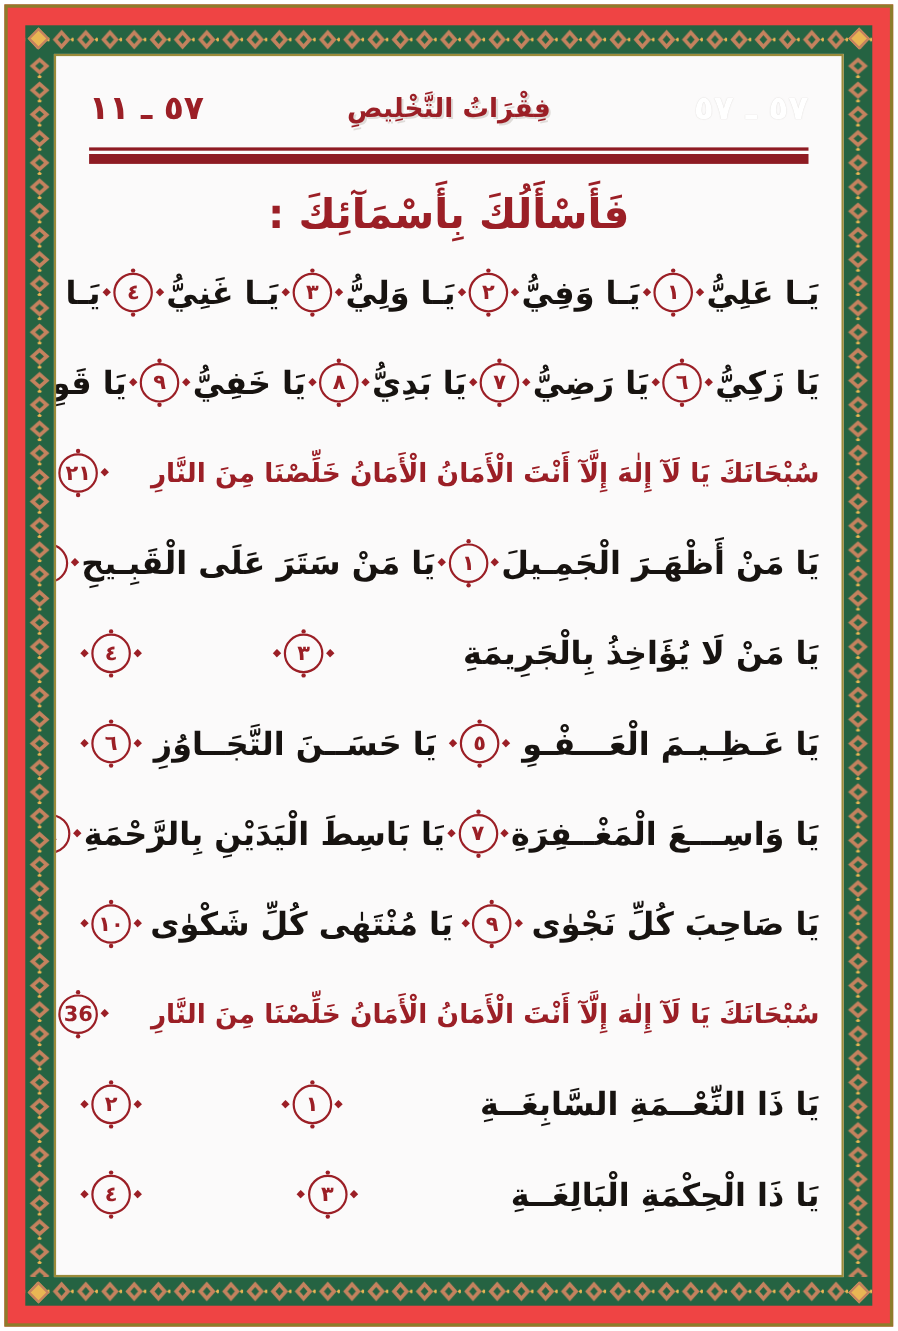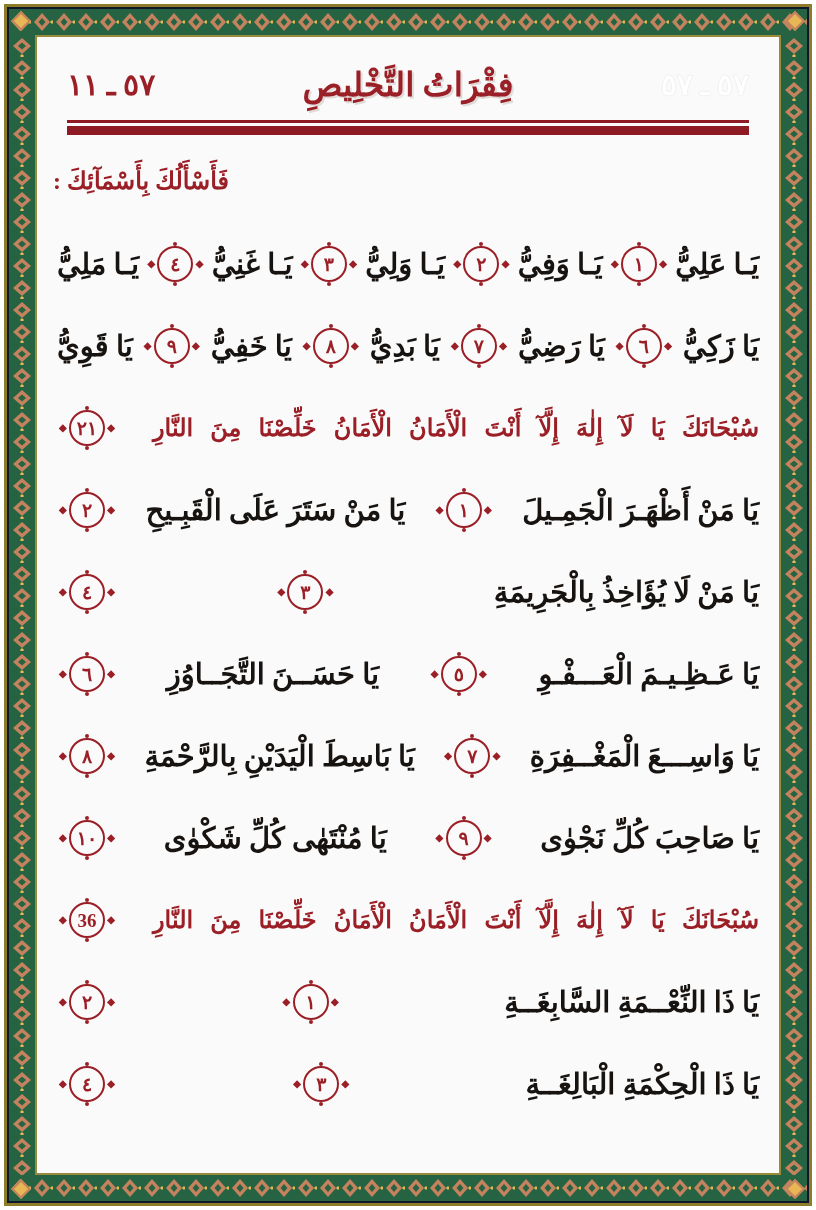--- a/index.html
+++ b/index.html
@@ -3,21 +3,21 @@
 <meta charset="utf-8">
 <style>
   html,body{margin:0;padding:0;background:#ffffff;}
   .sheet{
     width:816px;height:1210px;box-sizing:border-box;
     background:#ffffff;padding:4px;
     font-family:"DejaVu Sans",sans-serif;
   }
   .frame-outer{
     height:100%;box-sizing:border-box;
-    border:3px solid #8d7d2b;padding:2px;background:#0f172a;font-family:Liberation Serif, serif;
+    border:3px solid #8d7d2b;padding:16px;background:#ef4444;
   }
   .frame-green{
     position:relative;height:100%;box-sizing:border-box;
     background:#256342;padding:26px;
   }
   .bs{position:absolute;display:block;}
   .bs-top{top:0;left:0;width:100%;height:26px;}
   .bs-bottom{bottom:0;left:0;width:100%;height:26px;}
   .bs-left{left:0;top:26px;width:26px;height:calc(100% - 52px);}
   .bs-right{right:0;top:26px;width:26px;height:calc(100% - 52px);}
@@ -35,36 +35,36 @@
   
   .header{
     margin:10px 14px 0;height:58px;
     display:flex;justify-content:space-between;align-items:center;
   }
   .page-num{
     direction:ltr;font-size:30px;font-weight:bold;color:#9b1f26;
     letter-spacing:4px;
   }
   .page-title{
-    direction:rtl;font-size:33px;font-weight:bold;color:#9b1f26;
+    direction:rtl;font-size:24px;font-weight:bold;color:#9b1f26;
     text-shadow:2px 2px 0 rgba(160,150,140,.30);
   }
   .faint-num{
     direction:ltr;font-size:30px;font-weight:bold;color:#ffffff;
     text-shadow:0 0 1px rgba(175,170,164,.6);letter-spacing:4px;
   }
   
   .divider{margin:7px 14px 0;}
   .divider .thin{height:3px;background:#8e1b23;}
   .divider .gap{height:3px;}
   .divider .thick{height:9px;background:#8e1b23;}
   
   .opening{
-    direction:rtl;text-align:left;color:#9b1f26;
-    font-size:24px;font-weight:bold;margin:20px 0 16px;height:52px;
+    direction:rtl;text-align:center;color:#9b1f26;
+    font-size:37px;font-weight:bold;margin:20px 0 4px;height:52px;
     line-height:52px;
   }
   
   .lines{margin-top:4px;}
   .line{
     direction:rtl;display:flex;justify-content:space-between;align-items:center;
     height:82px;padding:0 4px;font-weight:bold;font-size:29px;color:#171310;
     white-space:nowrap;
   }
   .line.tasbih{color:#9b1f26;font-size:24px;}

